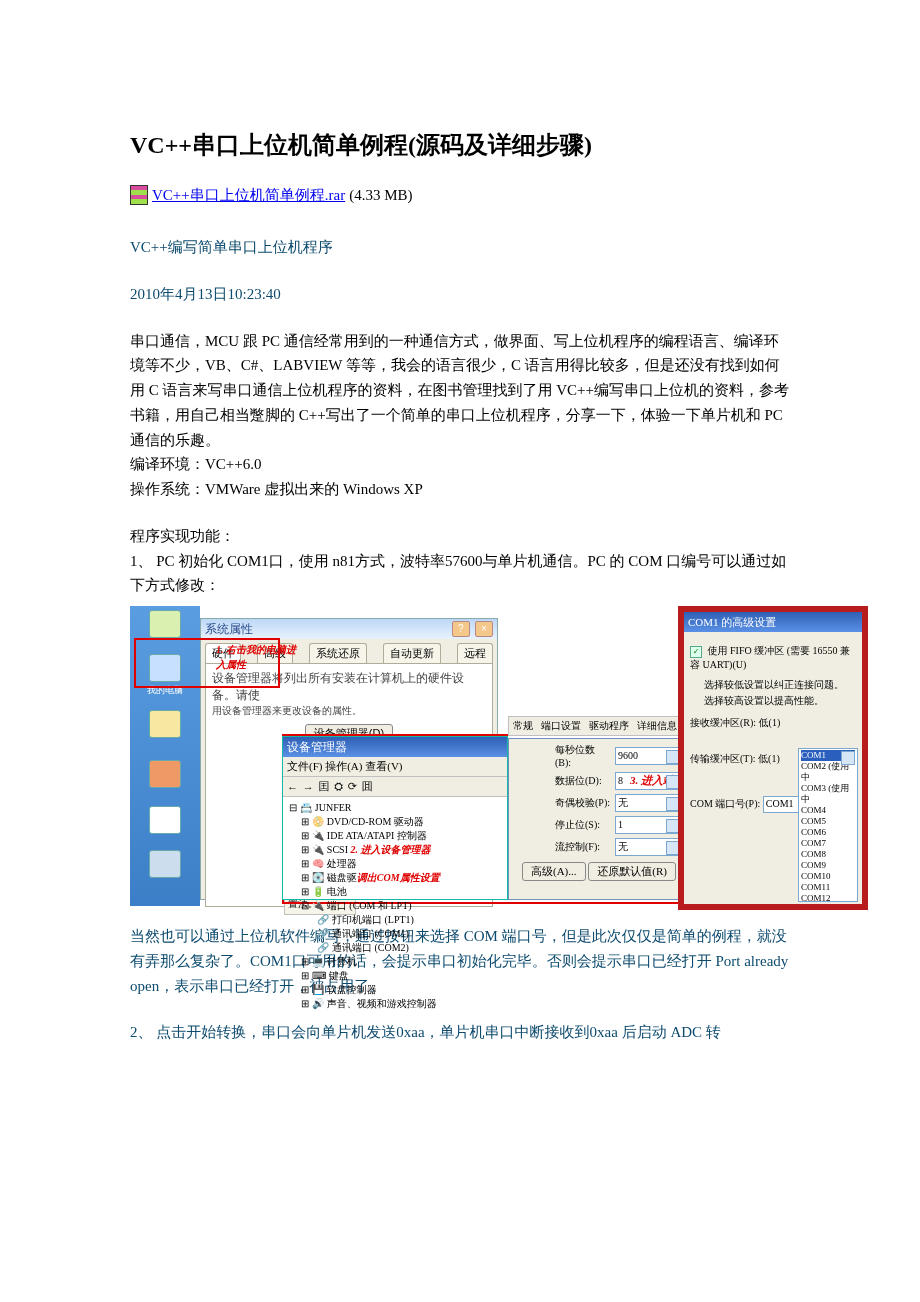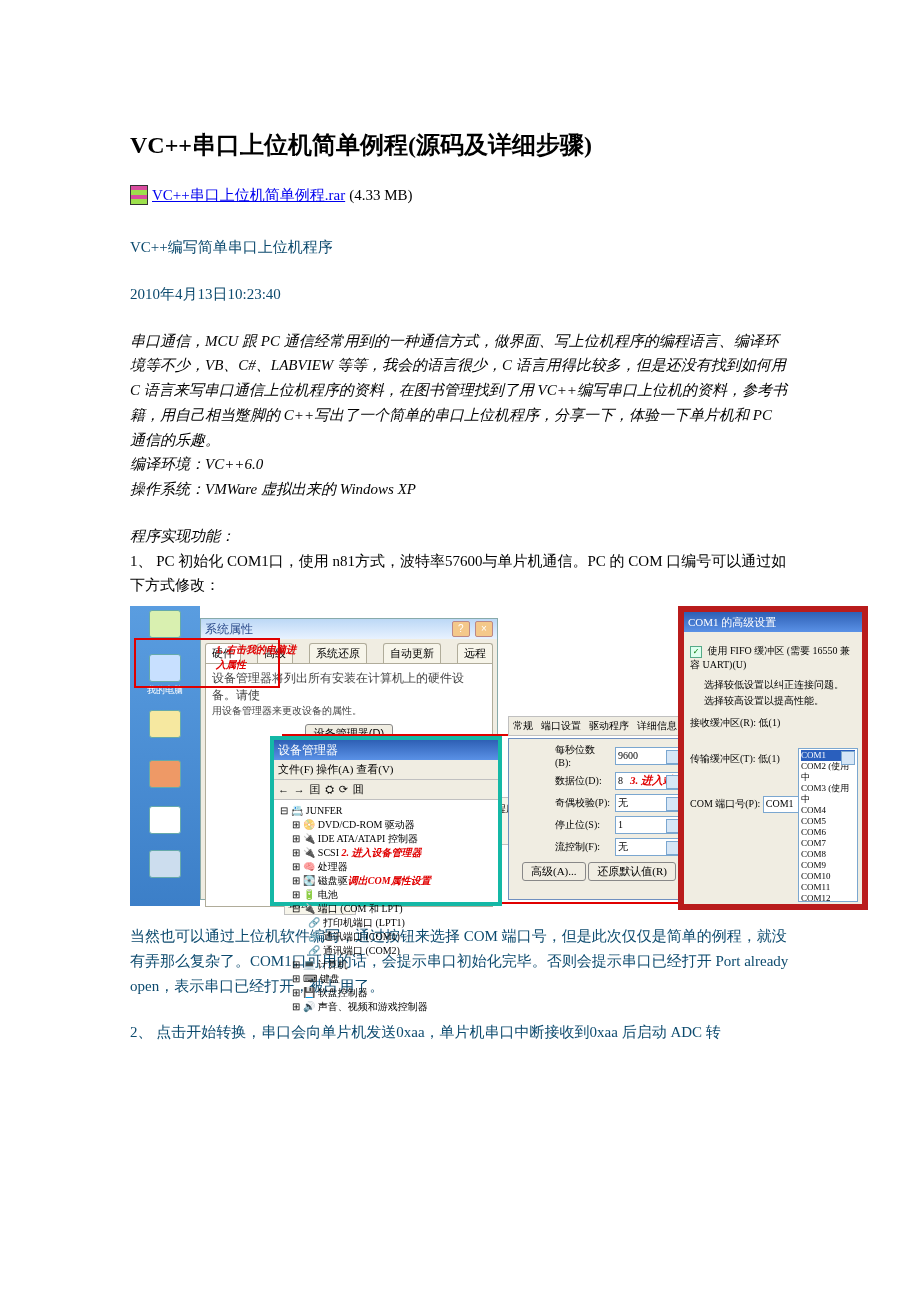--- a/index.html
+++ b/index.html
@@ -47,21 +47,20 @@
     font-size: 15px;
     line-height: 1.65;
     color: #0c4a6e;
     margin: 0 0 22px 0;
   }
   p.tight {
     font-size: 15px;
     line-height: 1.65;
     color: #000;
     margin: 0;
-    font-style: italic;
   }
   p.loose {
     font-size: 15px;
     line-height: 1.65;
     color: #000;
     margin: 0 0 6px 0;
   }
   .screenshot {
     margin: 8px 0 18px 0;
     width: 722px;
@@ -159,24 +158,24 @@
     border-radius: 3px;
     font-size: 11px;
   }
   .redbox {
     position: absolute;
     border: 2px solid #e00000;
   }
   
   .devmgr {
     position: absolute;
-    left: 140px; top: 130px;
+    left: 152px; top: 130px;
     width: 224px; height: 162px;
     background: #fff;
-    border: 4px solid #14b8a6;
+    border: 1px solid #14b8a6;
     font-size: 11px;
     color: #000;
   }
   .devmgr .titlebar { background: linear-gradient(#2e5fb4,#5a91e6); color: #fff; }
   .devmgr .menu { padding: 2px 4px; background: #f0ede2; border-bottom: 1px solid #c0c0c0; font-size: 11px; }
   .devmgr .toolbar { padding: 2px 4px; background: #f0ede2; border-bottom: 1px solid #c0c0c0; font-size: 11px; letter-spacing: 1px; }
   .tree {
     padding: 4px 6px;
     font-size: 10px;
     line-height: 14px;

